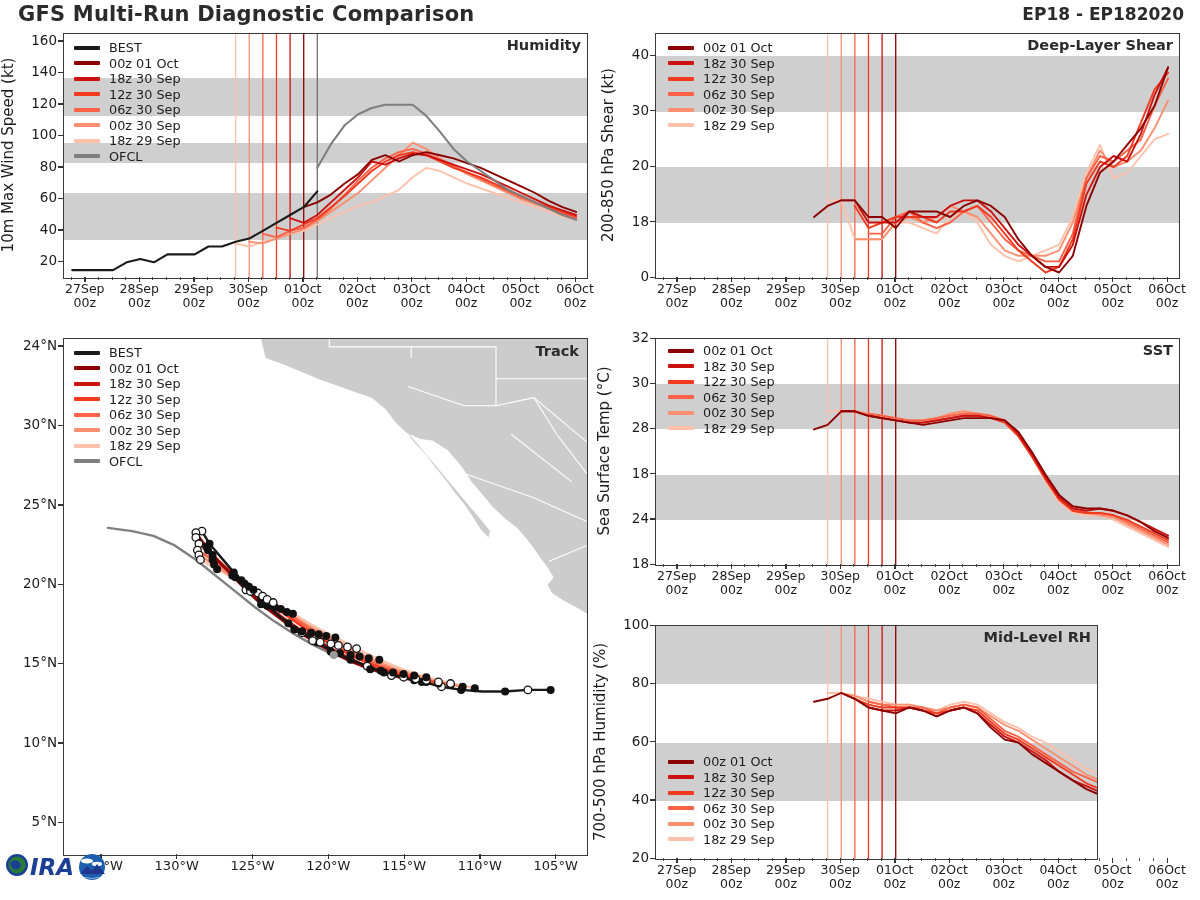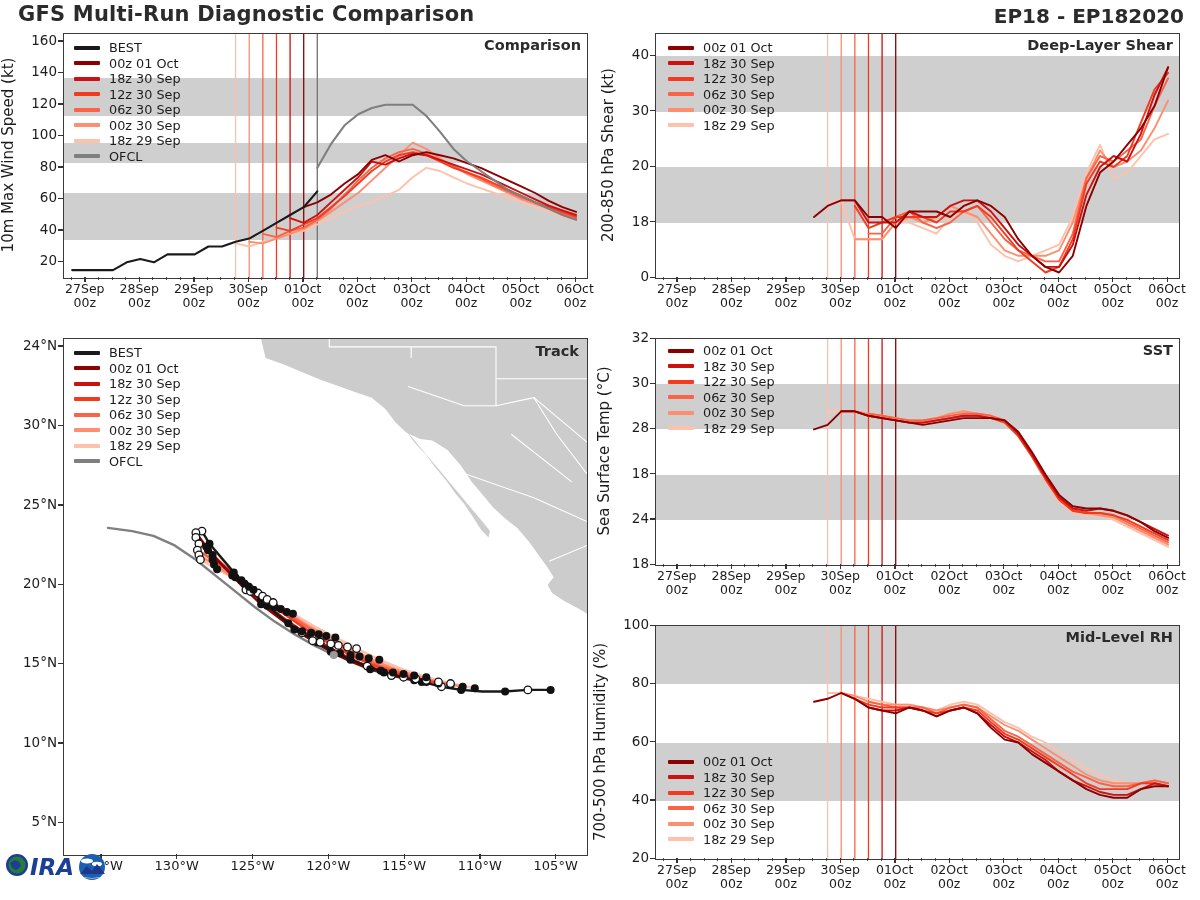--- a/index.html
+++ b/index.html
@@ -1,20 +1,20 @@
 <!DOCTYPE html>
 <html><head>
 <meta charset="utf-8">
 <style>
   html,body{margin:0;padding:0;background:#ffffff;}
   body{width:1200px;height:900px;position:relative;
        font-family:"DejaVu Sans","Liberation Sans",sans-serif;color:#222;}
   .abs{position:absolute;}
   .title-left{left:18px;top:2px;font-size:21px;font-weight:bold;letter-spacing:.2px;color:#2b2b2b;}
-  .title-right{right:16px;top:4px;font-size:20px;font-weight:bold;color:#2b2b2b;}
+  .title-right{right:16px;top:4px;font-size:17px;font-weight:bold;color:#2b2b2b;}
 
   .panel{position:absolute;box-sizing:border-box;border:1px solid #3a3a3a;background:#fff;overflow:hidden;}
   .plotarea{position:absolute;inset:0;overflow:hidden;}
   .band{position:absolute;left:0;right:0;background:#cfcfcf;}
   .panel-label{position:absolute;right:6px;top:3px;font-size:14.5px;font-weight:bold;color:#2b2b2b;z-index:7;}
   .panel-label.track{right:8px;top:4px;}
 
   .ylab{position:absolute;font-size:15px;color:#1c1c1c;transform-origin:50% 50%;white-space:nowrap;}
   .ytick{position:absolute;font-size:13.5px;color:#1c1c1c;text-align:right;white-space:nowrap;}
   .xtick{position:absolute;font-size:12.5px;color:#1c1c1c;text-align:center;white-space:nowrap;line-height:14px;}
@@ -50,21 +50,21 @@
         <path d="M171.6 209.4 L185.2 212.5 L198.8 207.8 L212.5 203.1 L226.1 199.9 L239.7 196.8 L253.3 190.5 L266.9 184.2 L280.6 177.9 L294.2 171.6 L307.8 168.4 L321.4 162.1 L335.0 155.8 L348.7 143.3 L362.3 133.8 L375.9 137.0 L389.5 143.3 L403.1 149.5 L416.8 154.3 L430.4 159.0 L444.0 163.7 L457.6 168.4 L471.2 173.2 L484.9 177.9 L498.5 182.6 L512.1 185.8" fill="none" stroke="#fdc1ac" stroke-width="1.9" stroke-linejoin="round" stroke-linecap="round"></path>
         <path d="M185.2 207.8 L198.8 209.4 L212.5 204.6 L226.1 199.9 L239.7 195.2 L253.3 187.3 L266.9 177.9 L280.6 168.4 L294.2 159.0 L307.8 146.4 L321.4 133.8 L335.0 121.2 L348.7 108.6 L362.3 114.9 L375.9 124.4 L389.5 132.2 L403.1 140.1 L416.8 146.4 L430.4 152.7 L444.0 159.0 L457.6 165.3 L471.2 170.0 L484.9 174.7 L498.5 179.5 L512.1 184.2" fill="none" stroke="#fb8f70" stroke-width="1.9" stroke-linejoin="round" stroke-linecap="round"></path>
         <path d="M198.8 199.9 L212.5 203.1 L226.1 196.8 L239.7 193.6 L253.3 185.8 L266.9 174.7 L280.6 160.6 L294.2 146.4 L307.8 133.8 L321.4 124.4 L335.0 118.1 L348.7 114.9 L362.3 119.6 L375.9 125.9 L389.5 132.2 L403.1 138.5 L416.8 144.8 L430.4 151.1 L444.0 157.4 L457.6 163.7 L471.2 168.4 L484.9 174.7 L498.5 179.5 L512.1 184.2" fill="none" stroke="#fa6347" stroke-width="1.9" stroke-linejoin="round" stroke-linecap="round"></path>
         <path d="M212.5 193.6 L226.1 196.8 L239.7 190.5 L253.3 184.2 L266.9 173.2 L280.6 162.1 L294.2 149.5 L307.8 137.0 L321.4 127.5 L335.0 121.2 L348.7 118.1 L362.3 121.2 L375.9 127.5 L389.5 133.8 L403.1 138.5 L416.8 143.3 L430.4 149.5 L444.0 155.8 L457.6 162.1 L471.2 168.4 L484.9 173.2 L498.5 177.9 L512.1 182.6" fill="none" stroke="#f23a1f" stroke-width="1.9" stroke-linejoin="round" stroke-linecap="round"></path>
         <path d="M226.1 184.2 L239.7 188.9 L253.3 181.0 L266.9 168.4 L280.6 155.8 L294.2 143.3 L307.8 127.5 L321.4 130.7 L335.0 124.4 L348.7 119.6 L362.3 121.2 L375.9 125.9 L389.5 130.7 L403.1 135.4 L416.8 140.1 L430.4 146.4 L444.0 152.7 L457.6 159.0 L471.2 165.3 L484.9 171.6 L498.5 176.3 L512.1 181.0" fill="none" stroke="#cc1111" stroke-width="1.9" stroke-linejoin="round" stroke-linecap="round"></path>
         <path d="M239.7 173.2 L253.3 168.4 L266.9 160.6 L280.6 149.5 L294.2 140.1 L307.8 125.9 L321.4 121.2 L335.0 127.5 L348.7 121.2 L362.3 118.1 L375.9 121.2 L389.5 124.4 L403.1 129.1 L416.8 133.8 L430.4 140.1 L444.0 146.4 L457.6 152.7 L471.2 159.0 L484.9 166.9 L498.5 173.2 L512.1 177.9" fill="none" stroke="#8b0000" stroke-width="1.9" stroke-linejoin="round" stroke-linecap="round"></path>
         <path d="M253.3 133.8 L266.9 110.2 L280.6 91.3 L294.2 80.3 L307.8 74.0 L321.4 70.8 L335.0 70.8 L348.7 70.8 L362.3 81.9 L375.9 97.6 L389.5 114.9 L403.1 127.5 L416.8 137.0 L430.4 146.4 L444.0 155.8 L457.6 162.1 L471.2 168.4 L484.9 174.7 L498.5 181.0 L512.1 185.8" fill="none" stroke="#7f7f7f" stroke-width="2.1" stroke-linejoin="round" stroke-linecap="round"></path>
         <path d="M8.2 236.1 L21.8 236.1 L35.4 236.1 L49.0 236.1 L62.7 228.3 L76.3 225.1 L89.9 228.3 L103.5 220.4 L117.1 220.4 L130.7 220.4 L144.4 212.5 L158.0 212.5 L171.6 207.8 L185.2 204.6 L198.8 196.8 L212.5 188.9 L226.1 181.0 L239.7 173.2 L253.3 157.4" fill="none" stroke="#1a1a1a" stroke-width="2.1" stroke-linejoin="round" stroke-linecap="round"></path>
       </svg>
     </div>
-    <div class="panel-label">Comparison</div>
+    <div class="panel-label">Humidity</div>
     <div class="legend" style="left: 10px; top: 6px;">
       <div class="legend-row">
         <span class="legend-swatch" style="background: rgb(26, 26, 26);"></span>
         <span class="legend-text">BEST</span>
       </div>
       <div class="legend-row">
         <span class="legend-swatch" style="background: rgb(139, 0, 0);"></span>
         <span class="legend-text">00z 01 Oct</span>
       </div>
       <div class="legend-row">
@@ -329,21 +329,21 @@
       <div class="legend-row">
         <span class="legend-swatch" style="background: rgb(251, 143, 112);"></span>
         <span class="legend-text">00z 30 Sep</span>
       </div>
       <div class="legend-row">
         <span class="legend-swatch" style="background: rgb(253, 193, 172);"></span>
         <span class="legend-text">18z 29 Sep</span>
       </div>
     </div>
   </div>
-<div id="panel-rh" class="panel" style="left:655px;top:625px;width:525px;height:235px;">
+<div id="panel-rh" class="panel" style="left:655px;top:625px;width:443px;height:235px;">
     <div class="plotarea">
       <div class="band" style="top: 116.5px; height: 58.25px;"></div>
       <div class="band" style="top: 0px; height: 58.25px;"></div>
       <svg width="523" height="233" viewBox="0 0 523 233" style="position: absolute; left: 0px; top: 0px;">
         <line x1="171.6093749999999" y1="0" x2="171.6093749999999" y2="233" stroke="#fdc1ac" stroke-width="1.3"></line>
         <line x1="185.22916666666657" y1="0" x2="185.22916666666657" y2="233" stroke="#fb8f70" stroke-width="1.3"></line>
         <line x1="198.84895833333323" y1="0" x2="198.84895833333323" y2="233" stroke="#fa6347" stroke-width="1.3"></line>
         <line x1="212.4687499999999" y1="0" x2="212.4687499999999" y2="233" stroke="#f23a1f" stroke-width="1.3"></line>
         <line x1="226.08854166666657" y1="0" x2="226.08854166666657" y2="233" stroke="#cc1111" stroke-width="1.3"></line>
         <line x1="239.7083333333332" y1="0" x2="239.7083333333332" y2="233" stroke="#8b0000" stroke-width="1.3"></line>

